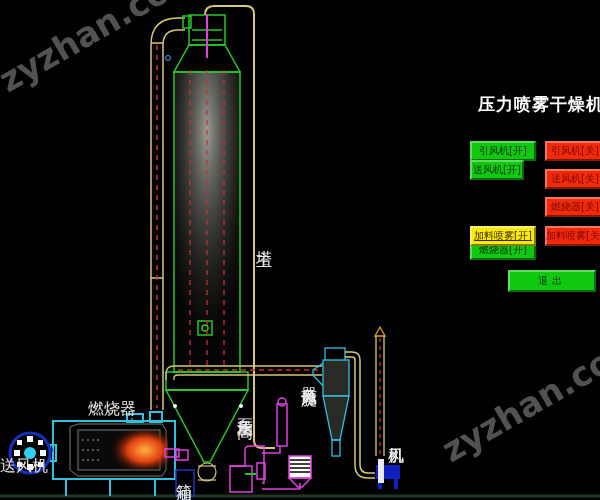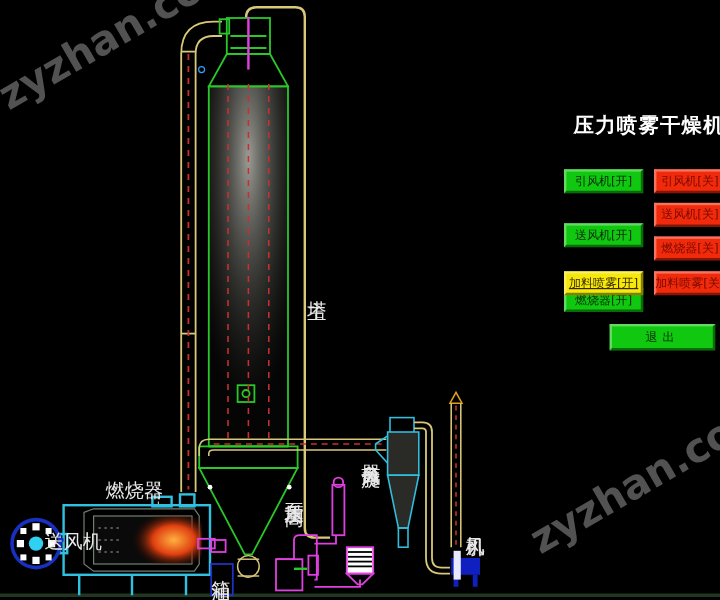--- a/index.html
+++ b/index.html
@@ -170,32 +170,32 @@
     <line x1="290" y1="468" x2="310" y2="468"></line>
     <line x1="290" y1="472" x2="310" y2="472"></line>
   </g>
 </svg>
 
 <div class="wm" style="left:12px;top:60px;">zyzhan.com</div>
 <div class="wm" style="left:455px;top:430px;">zyzhan.com</div>
 
 <div class="lbl vert" style="left:259px;top:238px;">主塔</div>
 <div class="lbl" style="left:88px;top:404px;">燃烧器</div>
-<div class="lbl" style="left:0px;top:447px;padding-left:37px;">送风机</div>
+<div class="lbl" style="left:0px;top:461px;">送风机</div>
 <div class="lbl vert" style="left:179px;top:472px;">油箱</div>
 <div class="lbl vert" style="left:240px;top:410px;">高压均质泵</div>
 <div class="lbl vert" style="left:304px;top:378px;">旋风分离器</div>
 <div class="lbl vert" style="left:391px;top:436px;">引风机</div>
 
 <div class="title">压力喷雾干燥机</div>
 
 <div class="btn on" style="left:470px;top:141px;width:66px;">引风机[开]</div>
 <div class="btn off" style="left:545px;top:141px;width:60px;">引风机[关]</div>
 
-<div class="btn on" style="left:470px;top:186px;width:66px;">送风机[开]</div>
+<div class="btn on" style="left:470px;top:160px;width:54px;">送风机[开]</div>
 <div class="btn off" style="left:545px;top:169px;width:60px;">送风机[关]</div>
 
 <div class="btn on" style="left:470px;top:197px;width:66px;margin-top:43px;">燃烧器[开]</div>
 <div class="btn off" style="left:545px;top:197px;width:60px;">燃烧器[关]</div>
 
 <div class="btn feed" style="left:470px;top:226px;width:66px;">加料喷雾[开]</div>
 <div class="btn off" style="left:545px;top:226px;width:60px;">加料喷雾[关]</div>
 
 <div class="btn exit" style="left:508px;top:270px;width:88px;height:22px;">退出</div>
 

